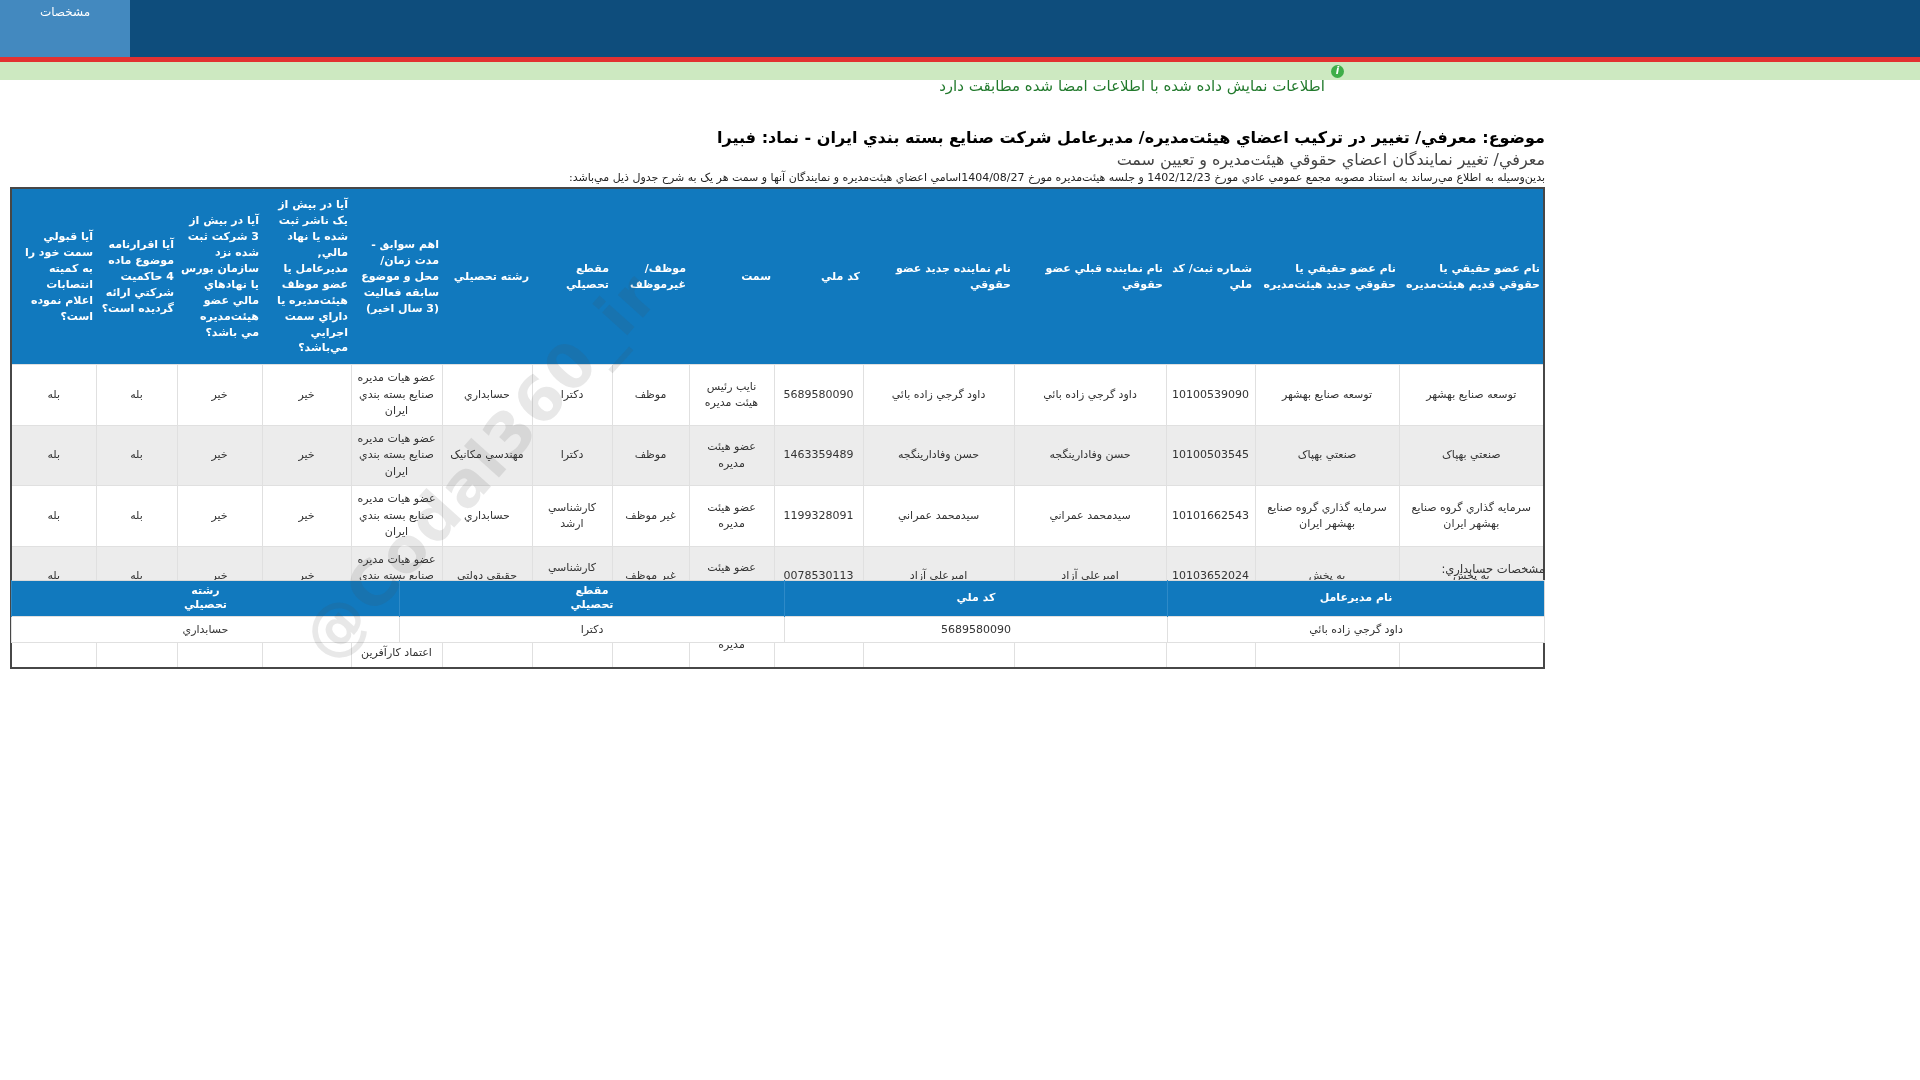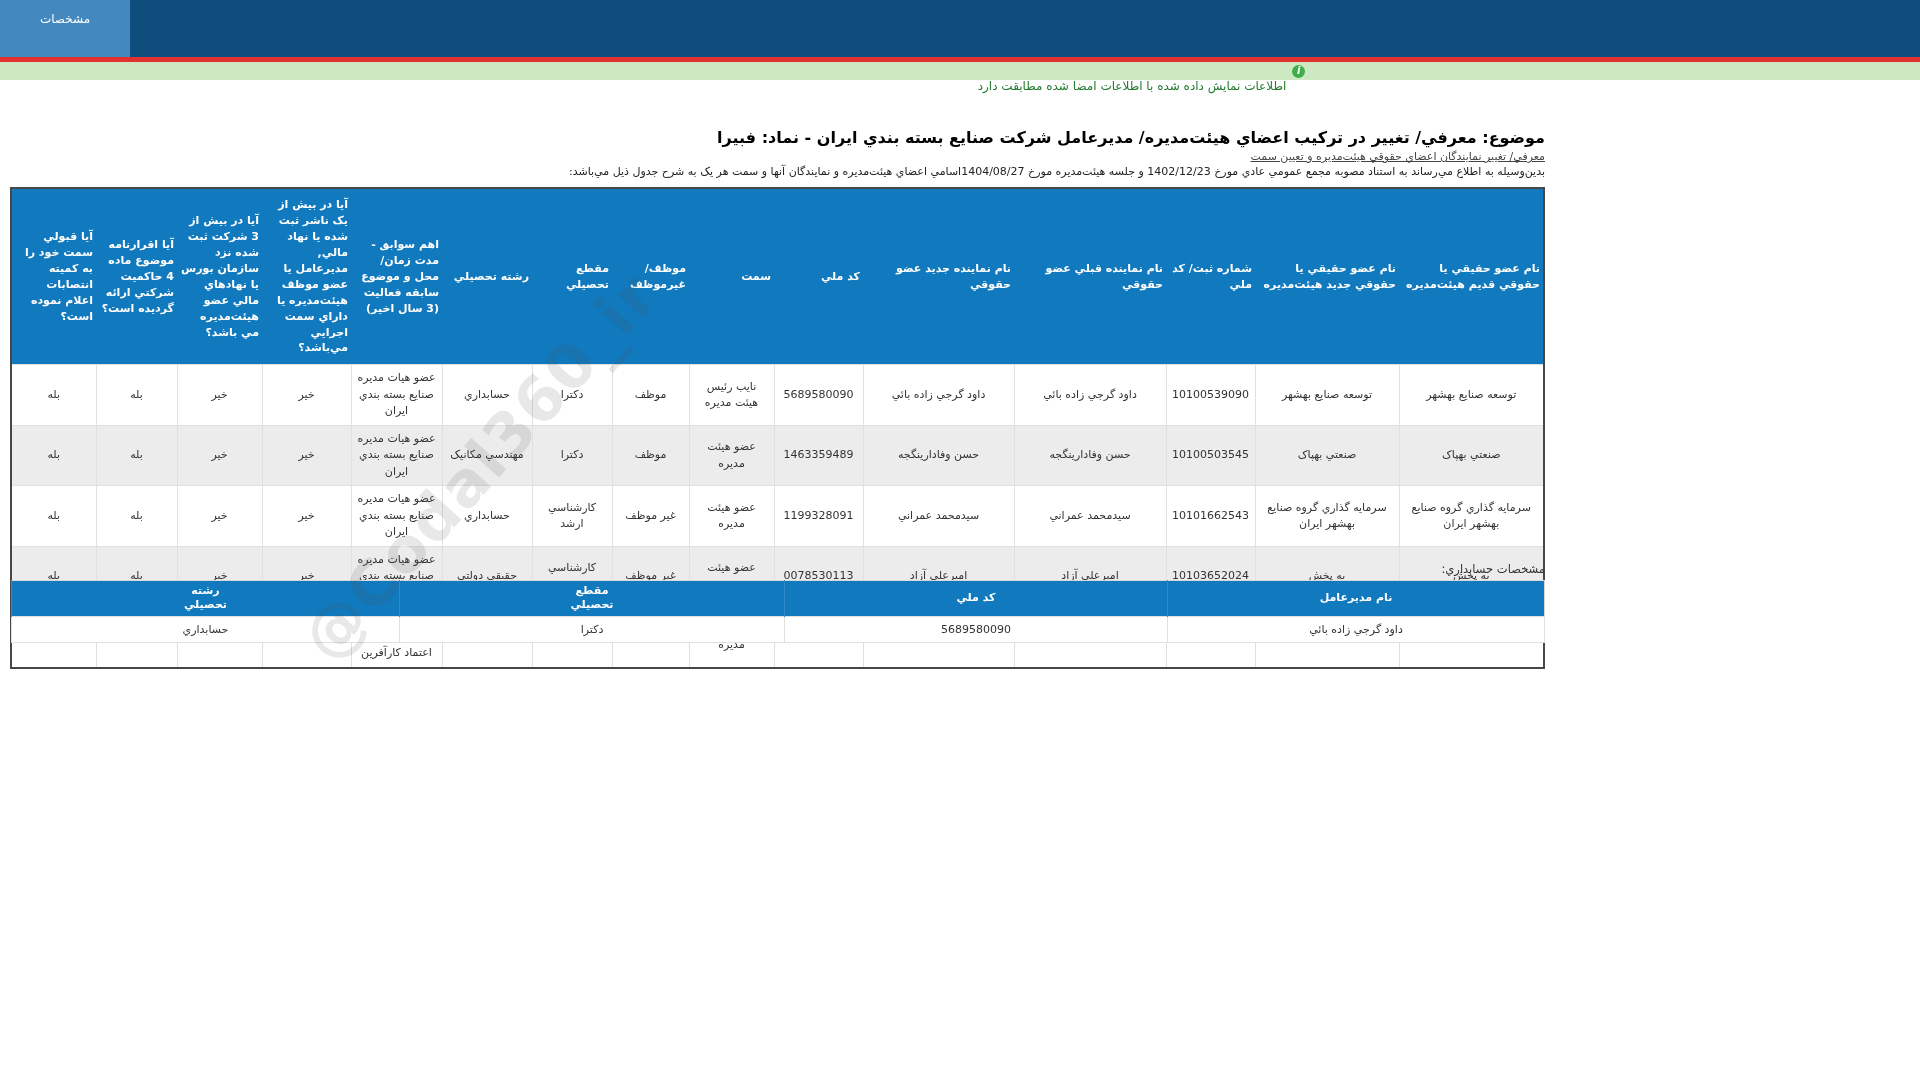--- a/index.html
+++ b/index.html
@@ -2,32 +2,32 @@
 <html lang="fa"><head>
 <meta charset="utf-8">
 <style>
   * { margin:0; padding:0; box-sizing:border-box; }
   html,body { width:1920px; height:1080px; background:#fff; font-family:"DejaVu Sans", sans-serif; }
   #page { position:relative; width:1920px; height:1080px; overflow:hidden; direction:rtl; }
 
   
   .topbar { position:absolute; top:0; right:0; width:1920px; height:57px; background:#0e4d7c; }
   .top-tab { position:absolute; top:0; left:130px; right:auto; width:130px; height:57px; background:#4389bf;
-             color:#fff; font-size:12px; text-align:center; padding-top:12px; cursor:pointer; }
+             color:#fff; font-size:12px; text-align:center; padding-top:5px; cursor:pointer; }
   .redline { position:absolute; top:57px; left:0; width:1920px; height:5px; background:#e23131; }
   .notice { position:absolute; top:62px; left:0; width:1920px; height:18px; background:#cde9c1; }
   .notice-inner { width:1533px; margin-right:12px; height:18px; display:flex; align-items:center; justify-content:center; gap:6px; }
   .notice-icon { width:13px; height:13px; border-radius:50%; background:#3fae49; color:#fff; font-size:10px; font-weight:bold;
                  display:flex; align-items:center; justify-content:center; line-height:1; font-style:italic; }
-  .notice-text { color:#227a2d; font-size:12px;margin-top:30px; }
+  .notice-text { color:#227a2d; font-size:15px;margin-top:30px; }
 
   
   .intro { position:absolute; top:128px; right:375px; text-align:right; direction:rtl; }
   .intro .t1 { font-size:16px; font-weight:bold; color:#000; margin-bottom:3px; }
-  .intro .t2, .intro .t3 { font-size:11px; color:#444; margin-bottom:1px;text-decoration:underline; }
+  .intro .t2, .intro .t3 { font-size:16px; color:#444; margin-bottom:1px; }
   .intro .t4 { font-size:11px; color:#222; margin-top:2px; }
 
   
   .board-wrap { position:absolute; top:187px; right:375px; width:1533px; }
   table.board { width:1533px; border-collapse:collapse; table-layout:fixed; border:2px solid #474747; direction:rtl; }
   table.board th { background:#1179be; color:#fff; font-size:11px; font-weight:bold; vertical-align:middle;
                    text-align:right; padding:8px 3px; height:128px; line-height:1.45; }
   table.board td { border:1px solid #e0e0e0; font-size:11px; color:#333; text-align:center; vertical-align:middle;
                    padding:5px 4px; height:46px; line-height:1.5; background:#fff; word-wrap:break-word; }
   table.board tbody tr:nth-child(even) td { background:#ececec; }

